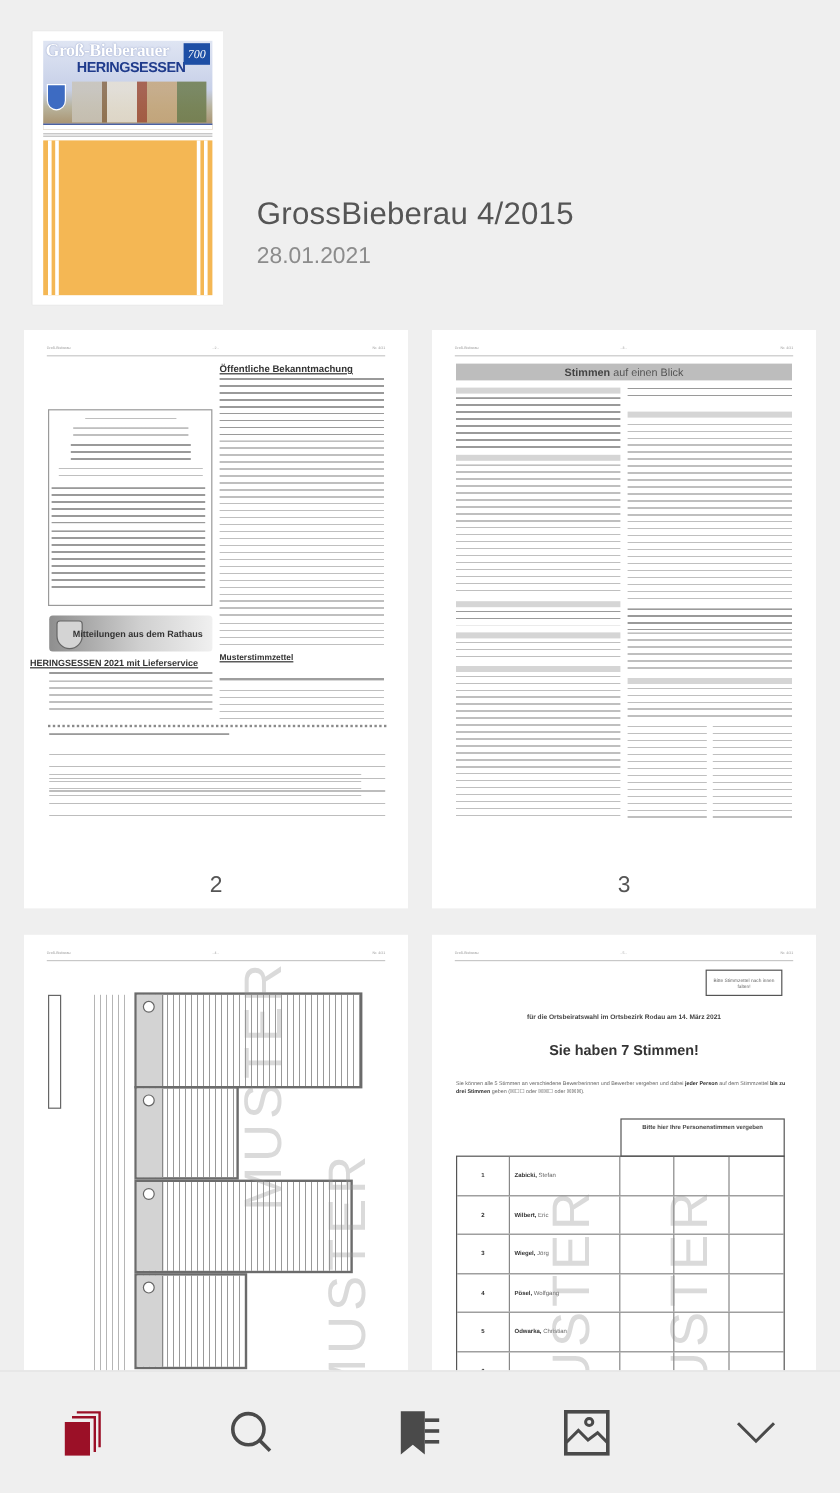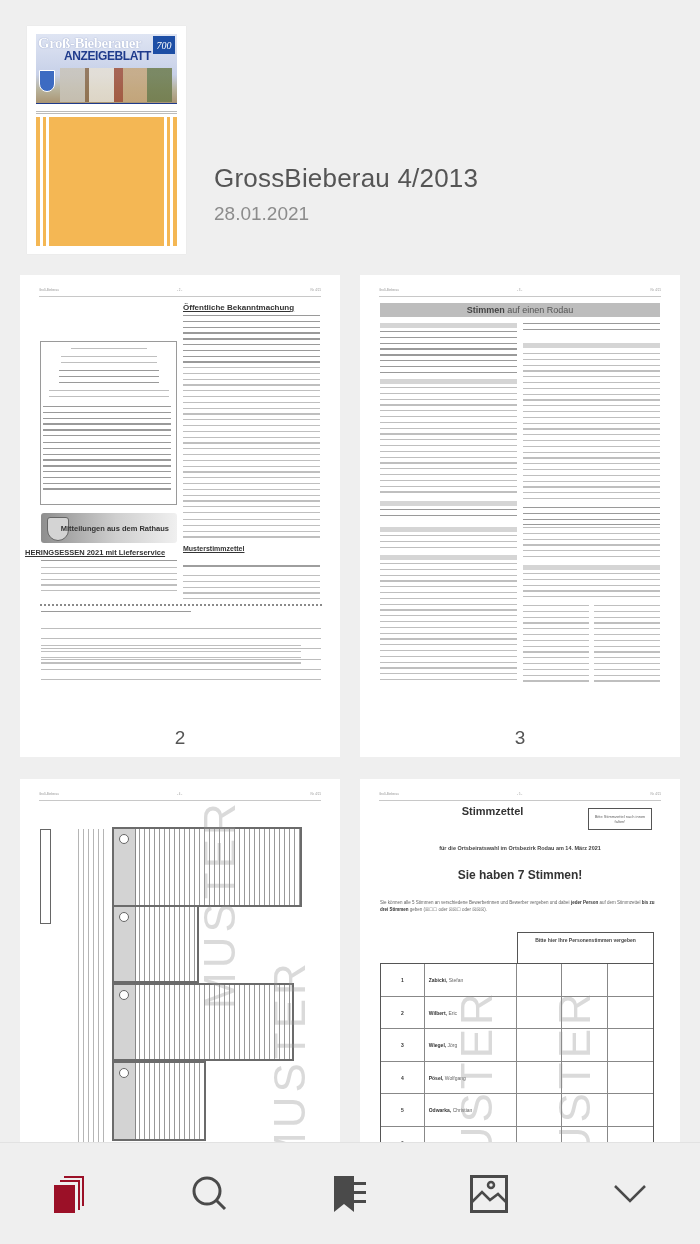--- a/index.html
+++ b/index.html
@@ -85,35 +85,35 @@
 </style>
 </head>
 <body>
 
 <div class="scroll-area">
 
   <div class="issue-header">
     <div class="cover">
       <div class="masthead">
         <div class="mast-title">Groß-Bieberauer</div>
-        <div class="mast-sub">ANZEIGEBLATT</div>
+        <div class="mast-sub">HERINGSESSEN</div>
         <div class="badge700">700</div>
         <div class="crest"></div>
         <div class="houses"></div>
         <div class="mast-band"></div>
       </div>
       <div class="meta-line"></div>
       <div class="orange-panel">
         <div class="stripe" style="left:4px"></div>
         <div class="stripe" style="left:10px"></div>
         <div class="stripe" style="right:10px"></div>
         <div class="stripe" style="right:4px"></div>
       </div>
     </div>
-    <div class="issue-title">GrossBieberau 4/2013</div>
+    <div class="issue-title">GrossBieberau 4/2015</div>
     <div class="issue-date">28.01.2021</div>
   </div>
 
   <div class="page-card" style="left:20px; top:275px; height:482px;">
     <div class="sheet" style="height:420px;">
       <div class="runhead">
         <span style="left:0">Groß-Bieberau</span>
         <span style="left:138px">- 2 -</span>
         <span style="right:0">Nr. 4/21</span>
       </div>
@@ -147,21 +147,21 @@
     <div class="page-number" style="top:452px">2</div>
   </div>
 
   <div class="page-card" style="left:360px; top:275px; height:482px;">
     <div class="sheet" style="height:430px;">
       <div class="runhead">
         <span style="left:0">Groß-Bieberau</span>
         <span style="left:138px">- 3 -</span>
         <span style="right:0">Nr. 4/21</span>
       </div>
-      <div class="service-banner"><span>Stimmen</span><em> auf einen Rodau</em></div>
+      <div class="service-banner"><span>Stimmen</span><em> auf einen Blick</em></div>
       <div class="gray-band" style="left:20px; top:48px; width:137px;"></div>
       <div class="blur-lines dark" style="left:20px; top:56px; width:137px; height:44px;"></div>
       <div class="gray-band" style="left:20px; top:104px; width:137px;"></div>
       <div class="blur-lines" style="left:20px; top:112px; width:137px; height:110px;"></div>
       <div class="gray-band" style="left:20px; top:226px; width:137px;"></div>
       <div class="blur-lines dark" style="left:20px; top:234px; width:137px; height:12px;"></div>
       <div class="gray-band" style="left:20px; top:252px; width:137px;"></div>
       <div class="blur-lines" style="left:20px; top:260px; width:137px; height:16px;"></div>
       <div class="gray-band" style="left:20px; top:280px; width:137px;"></div>
       <div class="blur-lines" style="left:20px; top:288px; width:137px; height:120px;"></div>
@@ -212,21 +212,20 @@
     </div>
   </div>
 
   <div class="page-card" style="left:360px; top:779px; height:400px;">
     <div class="sheet" style="height:400px;">
       <div class="runhead">
         <span style="left:0">Groß-Bieberau</span>
         <span style="left:138px">- 5 -</span>
         <span style="right:0">Nr. 4/21</span>
       </div>
-      <div class="stimm-title">Stimmzettel</div>
       <div class="stimm-box">Bitte Stimmzettel nach innen falten!</div>
       <div class="stimm-sub">für die Ortsbeiratswahl im Ortsbezirk Rodau am 14. März 2021</div>
       <div class="stimm-headline">Sie haben 7 Stimmen!</div>
       <div class="stimm-info"><span>Sie können alle 5 Stimmen an verschiedene Bewerberinnen und Bewerber vergeben und dabei </span><b>jeder Person</b><span> auf dem Stimmzettel </span><b>bis zu drei Stimmen</b><span> geben (☒☐☐ oder ☒☒☐ oder ☒☒☒).</span></div>
       <div class="stimm-table">
         <div class="stimm-th">Bitte hier Ihre Personenstimmen vergeben</div>
         <div class="stimm-rows">
           <div class="stimm-row">
               <div class="num">1</div>
               <div class="name"><b>Zabicki,</b> <span>Stefan</span></div>

